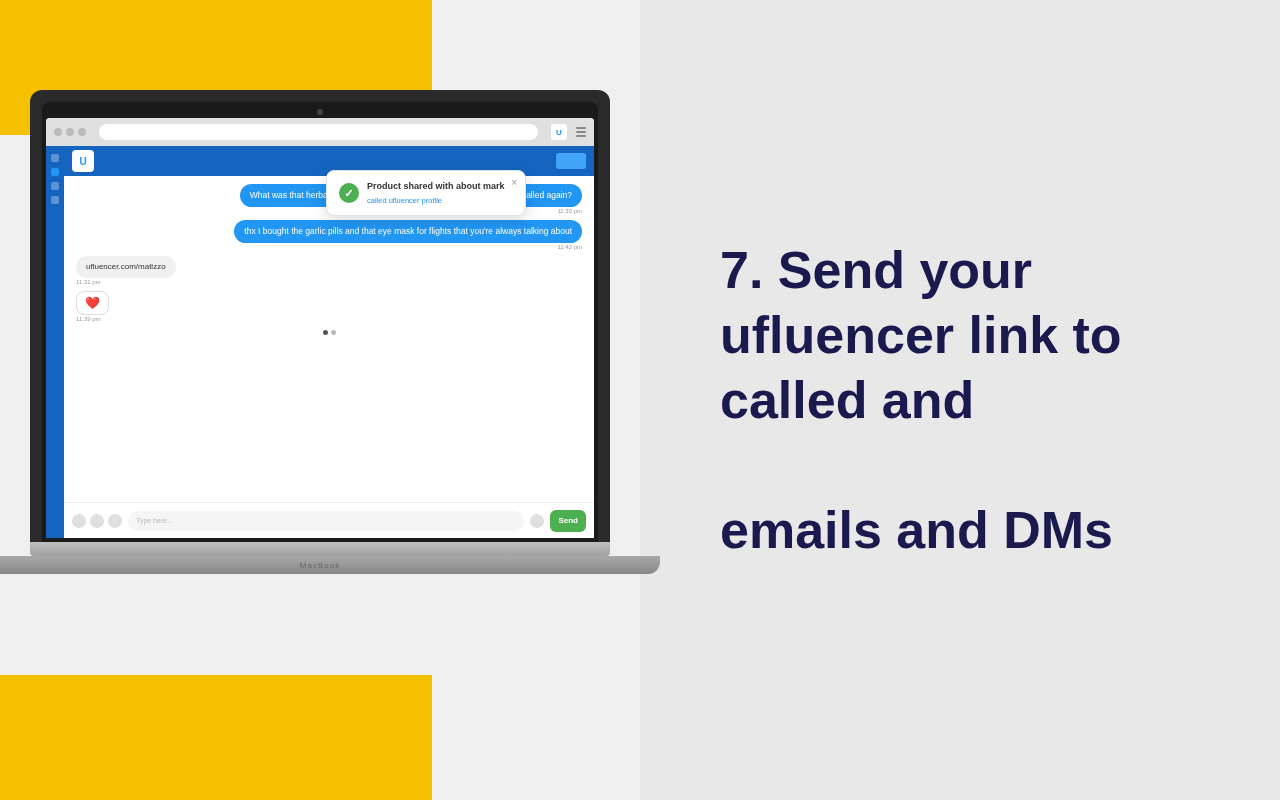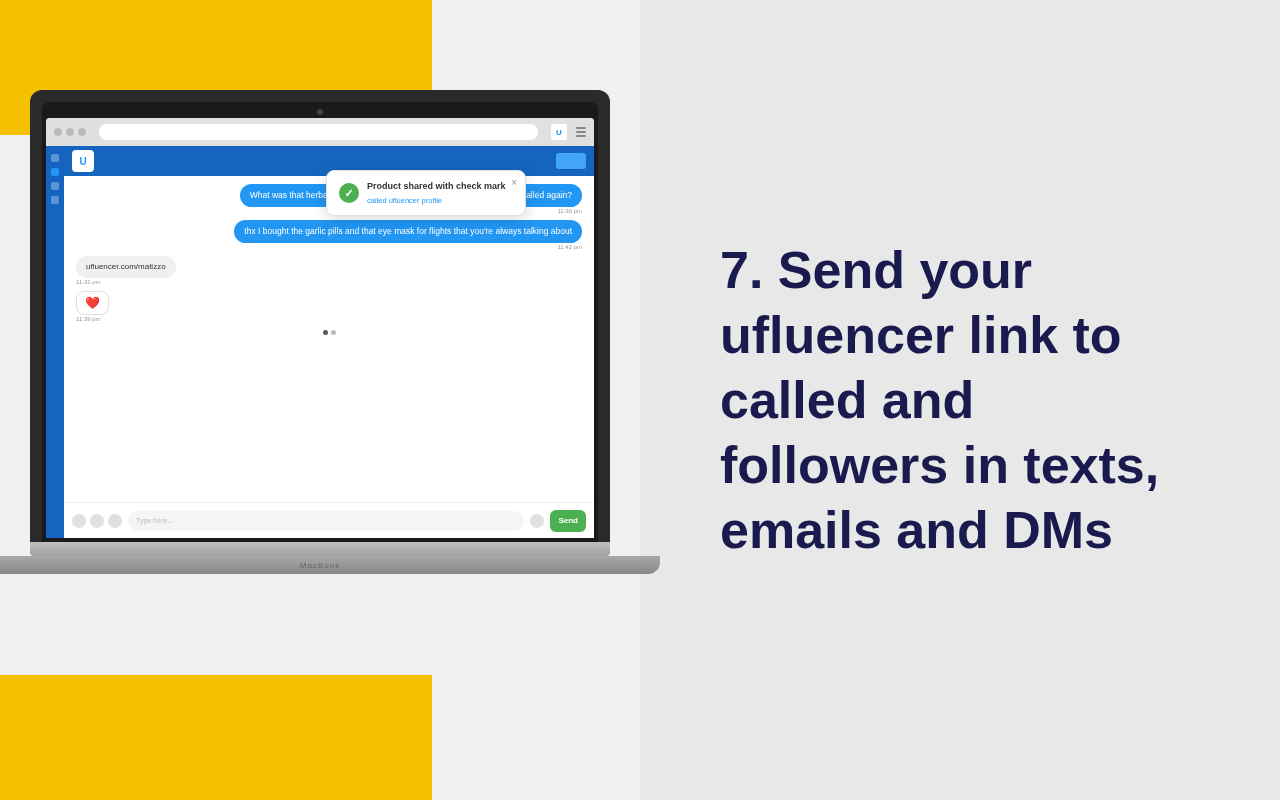--- a/index.html
+++ b/index.html
@@ -481,21 +481,21 @@
               </div>
             </div>
 
             <div class="notification-popup">
               <div class="notif-close">×</div>
               <div class="notif-content">
                 <div class="notif-check">
                   <span class="notif-check-mark">✓</span>
                 </div>
                 <div>
-                  <div class="notif-text-main">Product shared with check mark</div>
+                  <div class="notif-text-main">Product shared with about mark</div>
                   <div class="notif-text-sub">called ufluencer profile</div>
                 </div>
               </div>
             </div>
 
           </div>
         </div>
       </div>
 
       <div class="laptop-bottom"></div>
@@ -504,18 +504,18 @@
       </div>
 
     </div>
   </div>
 
   <div class="text-panel">
     <div class="hero-text">
       <span>7. Send your</span><br>
       <span>ufluencer link to</span><br>
       <span>called and</span><br>
-      <span>followers in texts,</span><br>
+      <br>
       <span>emails and DMs</span>
     </div>
   </div>
 
 </div>
 
 </body></html>

